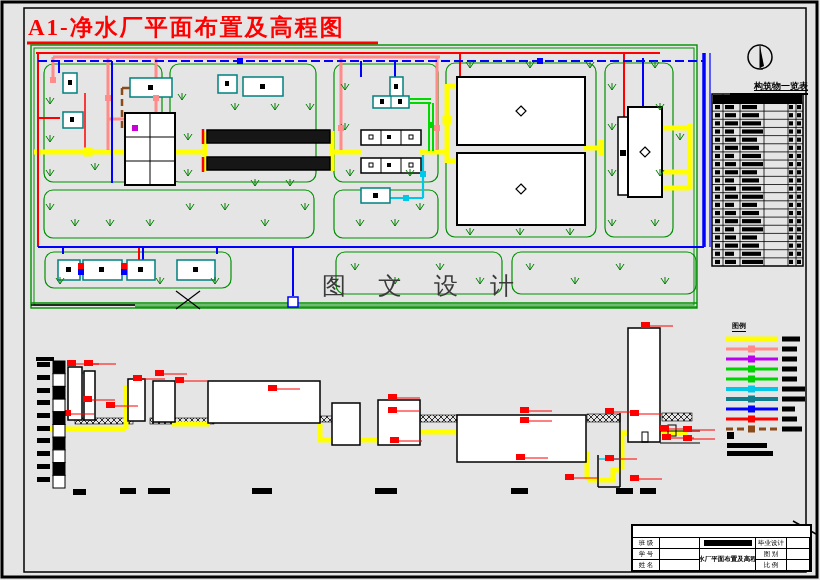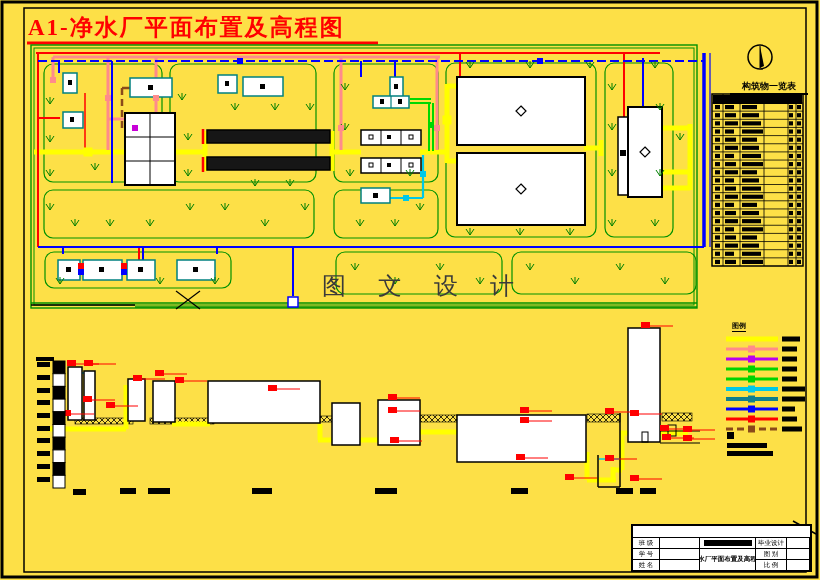--- a/index.html
+++ b/index.html
@@ -1,25 +1,25 @@
 <!DOCTYPE html>
 <html><head>
 <meta charset="utf-8">
 <style>
   html,body{margin:0;padding:0;background:#fff;}
-  #sheet{position:relative;width:820px;height:580px;background:#fde047;overflow:hidden;
+  #sheet{position:relative;width:820px;height:580px;background:#e5e5e5;overflow:hidden;
          font-family:"Liberation Sans",sans-serif;}
   #cad{position:absolute;left:0;top:0;}
   .title{position:absolute;left:28px;top:12px;color:#ff0000;font-weight:bold;
          font-family:"Liberation Serif",serif;font-size:23px;letter-spacing:2px;white-space:nowrap;}
   .watermark{position:absolute;left:322px;top:270px;color:#3a3a3a;
          font-family:"Liberation Serif",serif;font-size:24px;letter-spacing:13px;white-space:nowrap;}
-  .tbl-title{position:absolute;left:730px;top:80px;width:78px;text-align:center;
+  .tbl-title{position:absolute;left:730px;top:80px;width:78px;text-align:right;
          font-size:9px;font-weight:bold;color:#000;border-bottom:2px solid #000;
-         font-family:"Liberation Serif",serif;white-space:nowrap;}
+         font-family:"Liberation Serif",serif;white-space:nowrap;text-decoration:underline;}
   #legend{position:absolute;left:724px;top:314px;width:86px;}
   .lg-title{font-size:7px;font-weight:bold;color:#000;border-bottom:1px solid #000;
             display:inline-block;margin-left:8px;margin-bottom:2px;}
   .lg-row{position:relative;height:10px;}
   .lg-line{position:absolute;left:2px;top:50%;transform:translateY(-50%);width:52px;}
   .lg-mk{position:absolute;left:24px;top:50%;transform:translateY(-50%);width:7px;height:7px;}
   .lg-lb{position:absolute;left:58px;top:50%;transform:translateY(-50%);height:5px;background:#000;}
   #tb{position:absolute;left:631px;top:524px;width:181px;height:48px;border:2px solid #000;
       background:#fff;box-sizing:border-box;font-family:"Liberation Serif",serif;}
   .tb-strip{height:11px;border-bottom:1px solid #000;}

